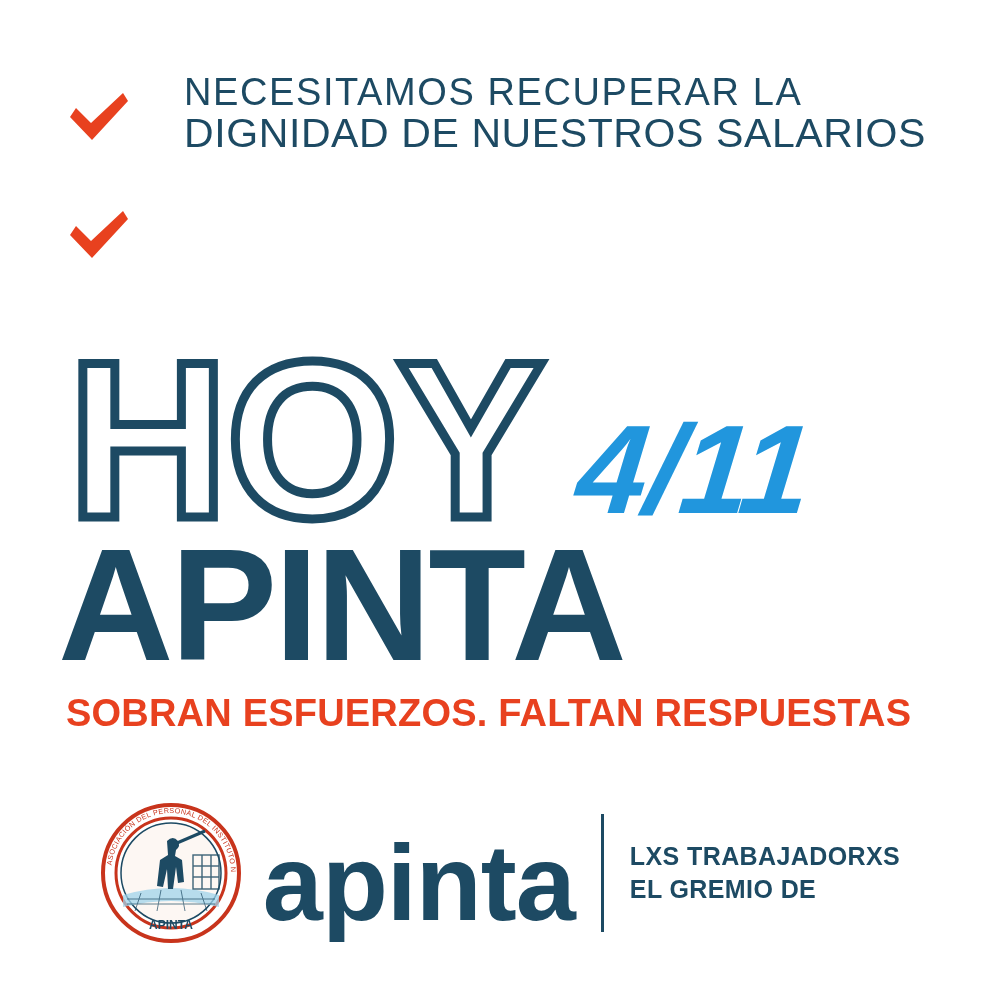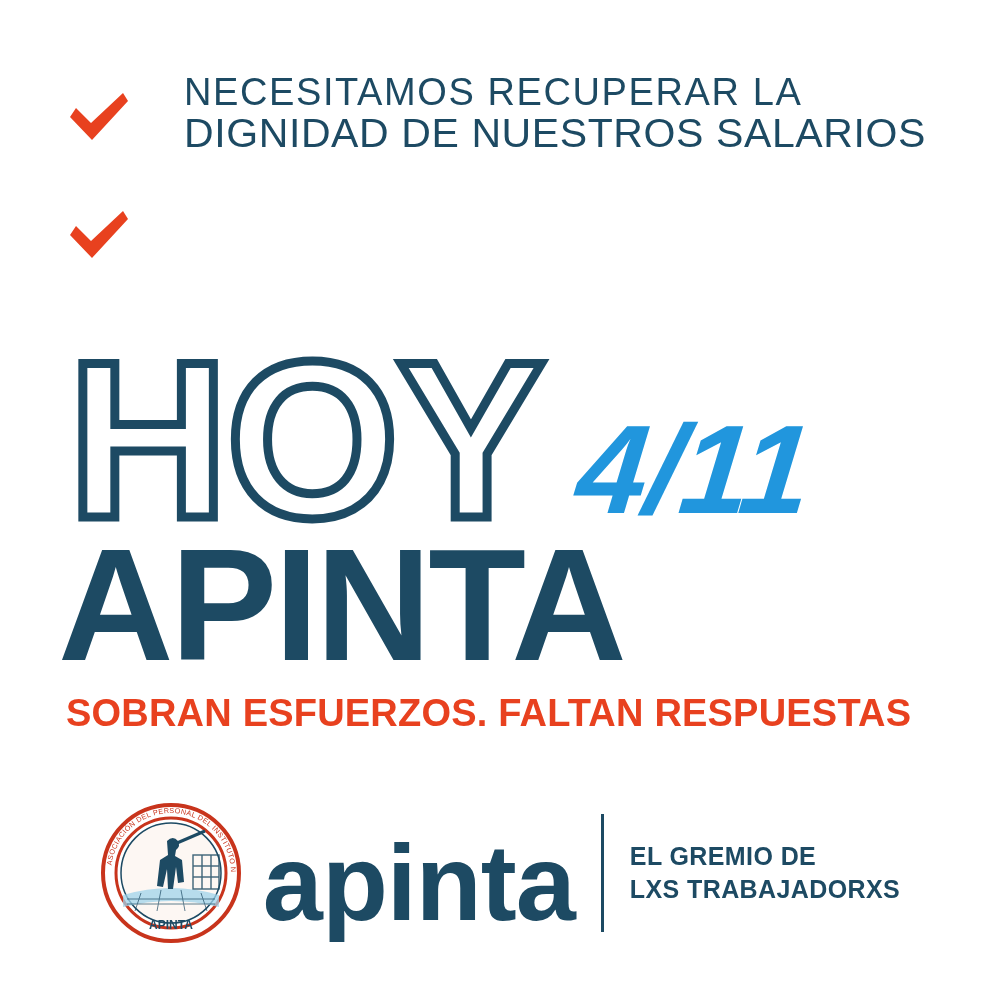--- a/index.html
+++ b/index.html
@@ -241,19 +241,19 @@
         </text>
         <text x="70" y="126" text-anchor="middle" font-size="12" font-weight="bold" font-family="Liberation Sans, sans-serif" fill="#1d4a63">APINTA</text>
       </svg>
     </div>
 
     <div class="wordmark">apinta</div>
 
     <div class="divider"></div>
 
     <div class="tagline">
+      <div>lxs trabajadorxs</div>
       <div>El gremio de</div>
-      <div>lxs trabajadorxs</div>
     </div>
 
   </div>
 
 </div>
 
 </body></html>

